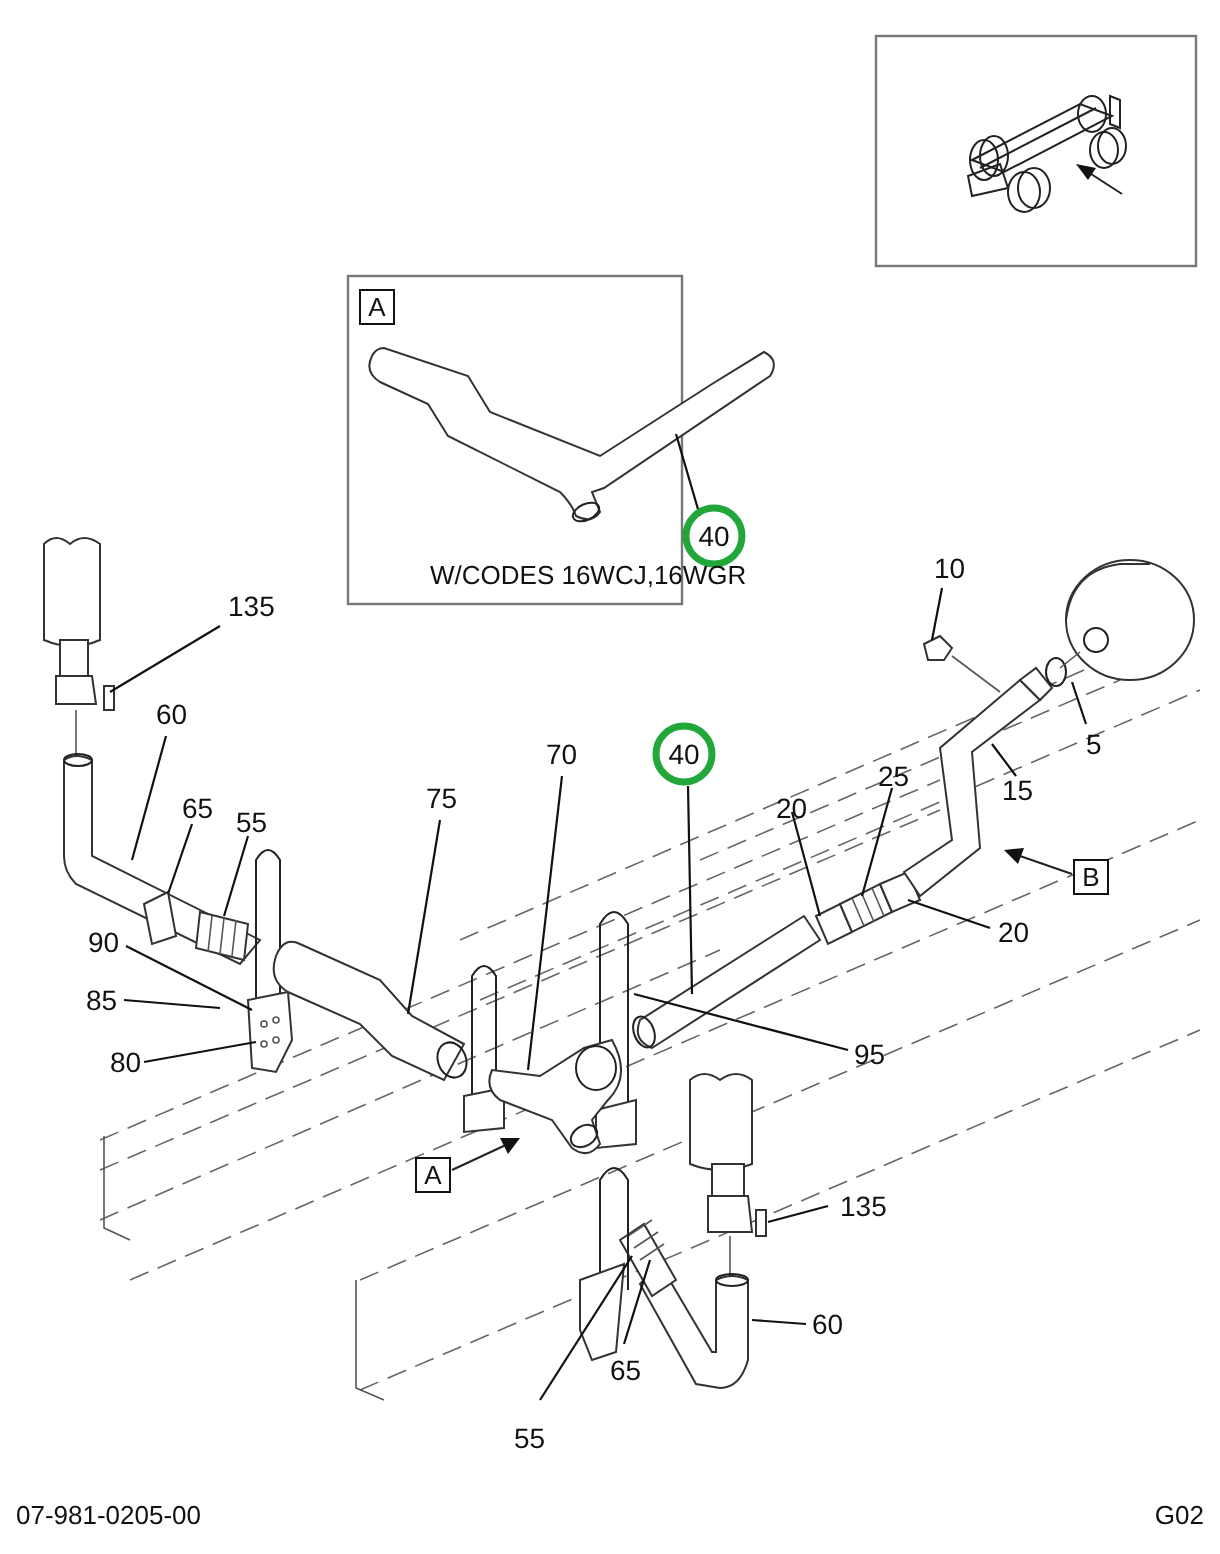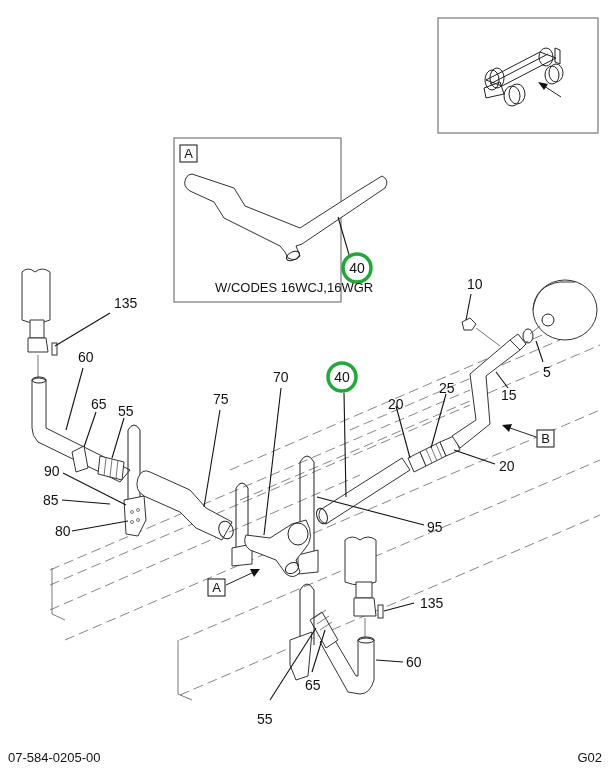--- a/index.html
+++ b/index.html
@@ -214,14 +214,14 @@
   <text class="callout" x="388" y="409">20</text>
   <text class="callout" x="499" y="471">20</text>
   <text class="callout" x="427" y="532">95</text>
 
   <text class="callout" x="420" y="608">135</text>
   <text class="callout" x="406" y="667">60</text>
   <text class="callout" x="305" y="690">65</text>
   <text class="callout" x="257" y="724">55</text>
 </svg>
 
-<div class="foot" style="left:8px; top:750px;">07-584-0205-00</div>
+<div class="foot" style="left:8px; top:750px;">07-981-0205-00</div>
 <div class="foot" style="right:8px; top:750px;">G02</div>
 
 </body></html>

